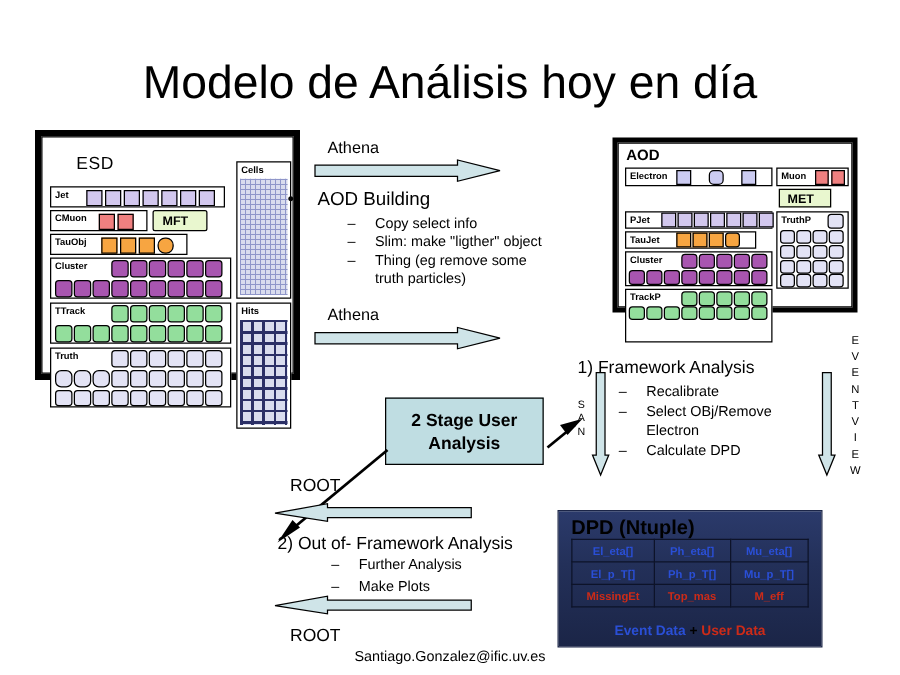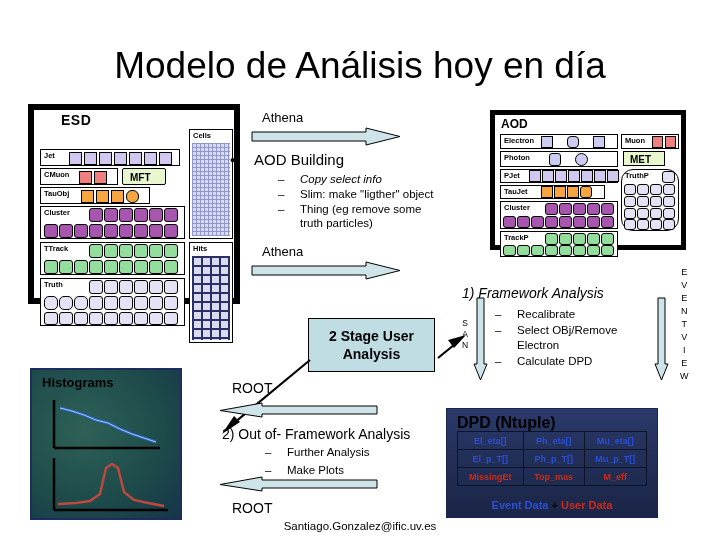--- a/index.html
+++ b/index.html
@@ -28,21 +28,21 @@
     position:absolute;left:28px;top:104px;width:212px;height:200px;
     background:#000;
     padding:0;
     box-sizing:border-box;
   }
   .esd-inner{
     position:absolute;left:5px;top:5px;right:5px;bottom:5px;
     background:#fff;border:1px solid #000;box-sizing:border-box;
   }
   .esd-title{
-    position:absolute;left:6px;top:2px;font-size:14px;font-weight:bold;letter-spacing:.5px;padding-left:21px;
+    position:absolute;left:6px;top:12px;font-size:14px;font-weight:normal;letter-spacing:.5px;padding-left:21px;
   }
   .grp{
     position:absolute;border:1px solid #000;background:#fff;box-sizing:border-box;
   }
   .grp .lab{
     position:absolute;left:3px;top:1px;font-size:7.5px;font-weight:bold;white-space:nowrap;
   }
   .cellrow{position:absolute;display:flex;gap:1px;}
   .cell{width:11px;height:11px;border:1px solid #000;box-sizing:border-box;}
   .c-blue{background:#ccccf2;}
@@ -295,27 +295,20 @@
       </div>
 
       <div class="grp" style="left:126px;top:19px;width:58px;height:15px;">
         <span class="lab">Muon</span>
         <div class="cellrow" style="left:30px;top:1px;gap:2px;">
           <div class="cell c-red" style="width:11px;height:12px"></div>
             <div class="cell c-red" style="width:11px;height:12px"></div>
         </div>
       </div>
 
-      <div class="grp" style="left:5px;top:36px;width:118px;height:16px;">
-        <span class="lab">Photon</span>
-        <div class="cellrow" style="left:48px;top:1px;gap:14px;">
-          <div class="cell c-blue" style="width:12px;height:13px;border-radius:3px"></div>
-          <div class="cell c-blue" style="width:13px;height:13px;border-radius:7px"></div>
-        </div>
-      </div>
 
       <div class="grp c-mft" style="left:128px;top:36px;width:42px;height:15px;">
         <span class="lab" style="left:6px;top:2px;font-size:10px;">MET</span>
       </div>
 
       <div class="grp" style="left:5px;top:54px;width:118px;height:14px;">
         <span class="lab">PJet</span>
         <div class="cellrow" style="left:28px;top:0px;gap:1px;">
           <div class="cell c-lav" style="width:12px;height:12px"></div>
             <div class="cell c-lav" style="width:12px;height:12px"></div>
@@ -330,21 +323,21 @@
       <div class="grp" style="left:5px;top:70px;width:105px;height:14px;">
         <span class="lab">TauJet</span>
         <div class="cellrow" style="left:40px;top:0px;gap:1px;">
           <div class="cell c-org" style="width:12px;height:12px"></div>
             <div class="cell c-org" style="width:12px;height:12px"></div>
           <div class="cell c-org" style="width:12px;height:12px"></div>
             <div class="cell c-org" style="width:12px;height:12px;border-radius:3px"></div>
         </div>
       </div>
 
-      <div class="grp" style="left:126px;top:54px;width:58px;height:62px;border-radius:12px;">
+      <div class="grp" style="left:126px;top:54px;width:58px;height:62px;">
         <span class="lab">TruthP</span>
         <div class="cellrow" style="left:40px;top:1px;gap:1px;">
           <div class="cell c-white" style="width:13px;height:12px;border-radius:3px"></div>
         </div>
         <div class="cellrow" style="left:2px;top:14px;gap:1px;">
           <div class="cell c-white" style="width:12px;height:11px;border-radius:3px"></div>
             <div class="cell c-white" style="width:12px;height:11px;border-radius:3px"></div>
           <div class="cell c-white" style="width:12px;height:11px;border-radius:3px"></div>
             <div class="cell c-white" style="width:12px;height:11px;border-radius:3px"></div>
         </div>
@@ -382,21 +375,21 @@
             <div class="cell c-pur" style="width:13px;height:12px;border-radius:3px"></div>
           <div class="cell c-pur" style="width:13px;height:12px;border-radius:3px"></div>
             <div class="cell c-pur" style="width:13px;height:12px;border-radius:3px"></div>
           <div class="cell c-pur" style="width:13px;height:12px;border-radius:3px"></div>
             <div class="cell c-pur" style="width:13px;height:12px;border-radius:3px"></div>
           <div class="cell c-pur" style="width:13px;height:12px;border-radius:3px"></div>
             <div class="cell c-pur" style="width:13px;height:12px;border-radius:3px"></div>
         </div>
       </div>
 
-      <div class="grp" style="left:5px;top:116px;width:118px;height:26px;">
+      <div class="grp" style="left:5px;top:116px;width:118px;height:43px;">
         <span class="lab">TrackP</span>
         <div class="cellrow" style="left:44px;top:1px;gap:1px;">
           <div class="cell c-grn" style="width:13px;height:12px;border-radius:3px"></div>
             <div class="cell c-grn" style="width:13px;height:12px;border-radius:3px"></div>
           <div class="cell c-grn" style="width:13px;height:12px;border-radius:3px"></div>
             <div class="cell c-grn" style="width:13px;height:12px;border-radius:3px"></div>
           <div class="cell c-grn" style="width:13px;height:12px;border-radius:3px"></div>
         </div>
         <div class="cellrow" style="left:2px;top:13px;gap:1px;">
           <div class="cell c-grn" style="width:13px;height:11px;border-radius:3px"></div>
@@ -415,21 +408,21 @@
   <div class="txt athena" style="left:262px;top:110px;">Athena</div>
 
   <svg class="arr-svg" style="left:252px;top:128px;" width="150" height="18">
     <polygon points="0,4 114,4 114,0 148,8.5 114,17 114,13 0,13" fill="#cfe4e8" stroke="#000" stroke-width="1"></polygon>
   </svg>
 
   <div class="txt bullet-l1" style="left:230px;top:151px;">
     <span class="bdot">•</span><span>AOD Building</span>
   </div>
 
-  <div class="txt bullet-l2" style="left:278px;top:173px;font-style:italic;">
+  <div class="txt bullet-l2" style="left:278px;top:173px;">
     <span class="dash">–</span><span>Copy select info</span>
   </div>
   <div class="txt bullet-l2" style="left:278px;top:188px;">
     <span class="dash">–</span><span>Slim: make "ligther" object</span>
   </div>
   <div class="txt bullet-l2" style="left:278px;top:203px;">
     <span class="dash">–</span><span>Thing (eg remove some</span>
   </div>
   <div class="txt bullet-l2" style="left:300px;top:217px;">truth particles)</div>
 
@@ -453,52 +446,38 @@
 
     <line x1="288" y1="40" x2="310" y2="22" stroke="#000" stroke-width="2.2"></line>
     <polygon points="316,17 298,22 304,30" fill="#000"></polygon>
   </svg>
 
   <div class="vletters" style="left:462px;top:318px;">S<br>A<br>N</div>
   <svg class="arr-svg" style="left:474px;top:298px;" width="14" height="84">
     <polygon points="3,0 10,0 10,66 13,66 6.5,82 0,66 3,66" fill="#cfe4e8" stroke="#000" stroke-width="1"></polygon>
   </svg>
 
-  <div class="txt" style="left:462px;top:285px;font-size:14px;font-style:italic;">1) Framework Analysis</div>
+  <div class="txt" style="left:462px;top:285px;font-size:14px;">1) Framework Analysis</div>
   <div class="txt bullet-l2" style="left:495px;top:308px;">
     <span class="dash">–</span><span>Recalibrate</span>
   </div>
   <div class="txt bullet-l2" style="left:495px;top:324px;">
     <span class="dash">–</span><span>Select OBj/Remove</span>
   </div>
   <div class="txt bullet-l2" style="left:517px;top:339px;">Electron</div>
   <div class="txt bullet-l2" style="left:495px;top:355px;">
     <span class="dash">–</span><span>Calculate DPD</span>
   </div>
 
   <svg class="arr-svg" style="left:655px;top:298px;" width="14" height="84">
     <polygon points="3,0 10,0 10,66 13,66 6.5,82 0,66 3,66" fill="#cfe4e8" stroke="#000" stroke-width="1"></polygon>
   </svg>
 
   <div class="vletters-big" style="left:680px;top:266px;">E<br>V<br>E<br>N<br>T<br>V<br>I<br>E<br>W</div>
 
-  <div class="hist-box">
-    <div class="hist-title">Histograms</div>
-    <svg style="position:absolute;left:10px;top:26px;" width="130" height="58">
-      <line x1="12" y1="4" x2="12" y2="52" stroke="#000" stroke-width="2.5"></line>
-      <line x1="12" y1="52" x2="118" y2="52" stroke="#000" stroke-width="2.5"></line>
-      <polyline points="18,12 30,15 42,19 54,24 66,27 78,33 90,38 102,42 114,46" fill="none" stroke="#2f5fc4" stroke-width="3.2"></polyline>
-      <polyline points="18,12 30,15 42,19 54,24 66,27 78,33 90,38 102,42 114,46" fill="none" stroke="#9fd3f0" stroke-width="1"></polyline>
-    </svg>
-    <svg style="position:absolute;left:10px;top:86px;" width="135" height="60">
-      <line x1="12" y1="2" x2="12" y2="54" stroke="#000" stroke-width="2.5"></line>
-      <line x1="12" y1="54" x2="126" y2="54" stroke="#000" stroke-width="2.5"></line>
-      <polyline points="16,48 34,47 48,45 58,38 64,12 70,8 76,12 82,36 92,44 106,47 122,50" fill="none" stroke="#c0483c" stroke-width="2.4"></polyline>
-    </svg>
-  </div>
 
   <div class="txt" style="left:232px;top:380px;font-size:14px;">ROOT</div>
 
   <svg class="arr-svg" style="left:218px;top:403px;" width="160" height="16">
     <polygon points="159,3 44,3 44,0 2,7.5 44,14 44,11 159,11" fill="#cfe4e8" stroke="#000" stroke-width="1"></polygon>
   </svg>
 
   <div class="txt" style="left:222px;top:426px;font-size:14px;">2) Out of- Framework Analysis</div>
   <div class="txt bullet-l2" style="left:265px;top:446px;">
     <span class="dash">–</span><span>Further Analysis</span>

